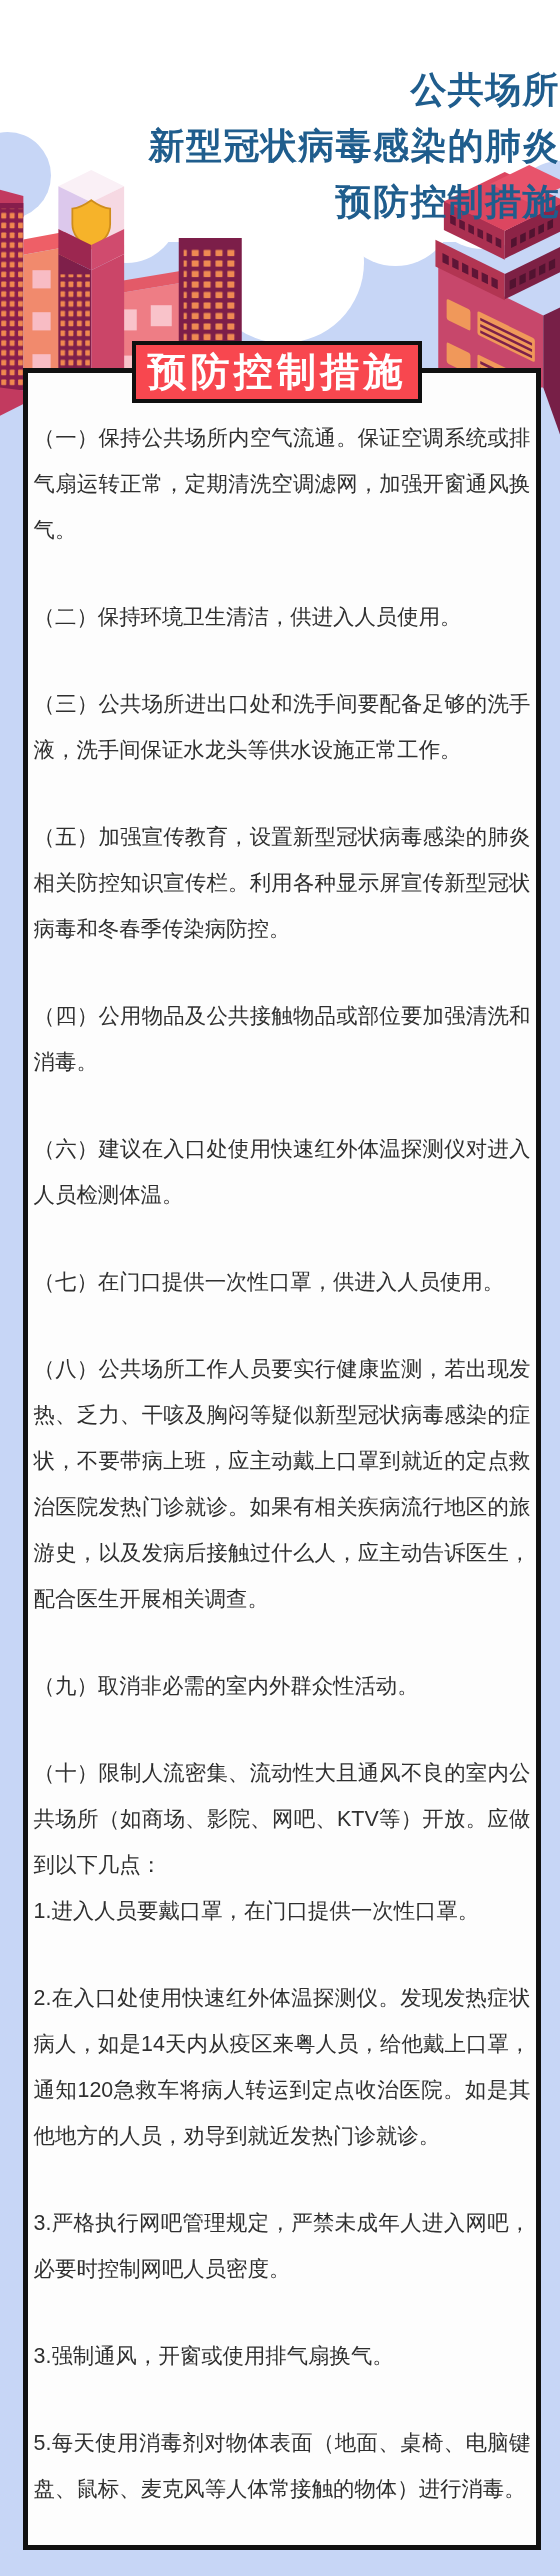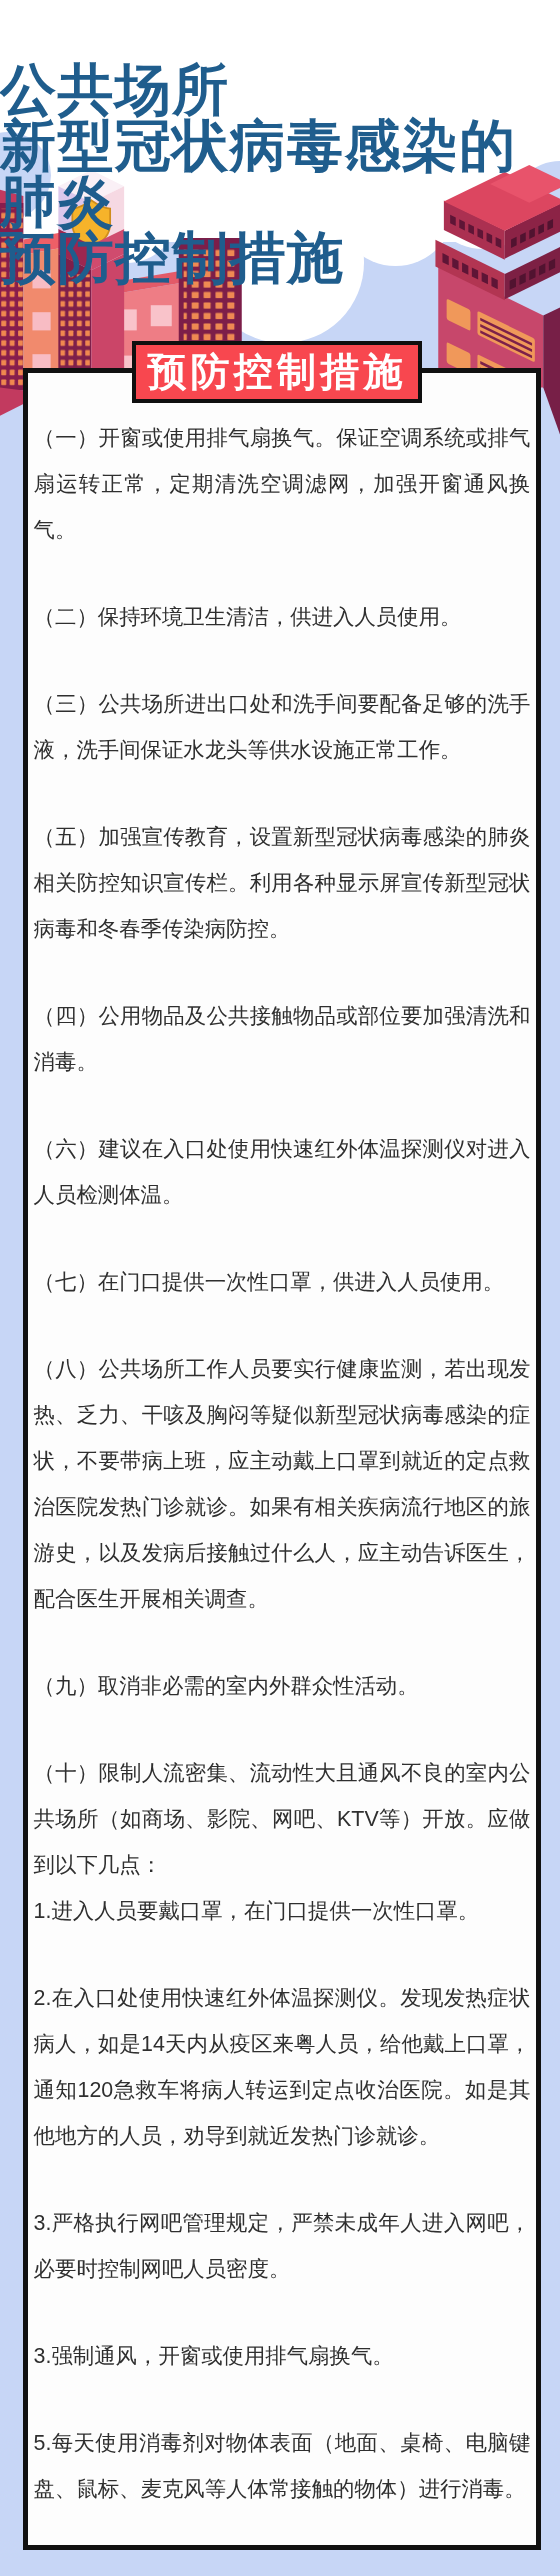--- a/index.html
+++ b/index.html
@@ -14,22 +14,22 @@
   .blob-left{left:-36px;top:132px;width:87px;height:87px;}
   .blob-right{left:511px;top:161px;width:98px;height:98px;}
   .cloud{position:absolute;background:#ffffff;border-radius:50%;z-index:1;}
   .cloud.c1{left:74px;top:158px;width:105px;height:105px;}
   .cloud.c2{left:203px;top:182px;width:161px;height:161px;}
   .cloud.c3{left:336px;top:147px;width:119px;height:119px;}
   .cloud.c4{left:424px;top:130px;width:119px;height:119px;}
   .cloud-top{position:absolute;left:0;top:0;width:560px;height:242px;background:#ffffff;z-index:1;}
   
   .title{
-    position:absolute;top:62px;left:0;width:560px;text-align:left;z-index:4;
-    color:#1f5d8d;font-weight:900;font-size:56px;line-height:56px;letter-spacing:1.4px;
+    position:absolute;top:62px;left:0;width:560px;text-align:right;z-index:4;
+    color:#1f5d8d;font-weight:900;font-size:36px;line-height:56px;letter-spacing:1.4px;
   }
   
   .left-bld{position:absolute;left:0;top:133px;width:242px;height:294px;z-index:2;}
   .right-bld{position:absolute;left:431px;top:81px;width:130px;height:483px;z-index:2;}
   
   .box{
     position:absolute;left:23px;top:368px;width:518px;height:2182px;z-index:5;
     box-sizing:border-box;border:5.6px solid #111111;background:#fdfdfd;
     padding:42px 5.6px 0 5.6px;
   }
@@ -163,21 +163,21 @@
     <rect x="140" y="282" width="8" height="12" fill="#511330"></rect>
     <rect x="153" y="282" width="8" height="12" fill="#511330"></rect>
     <rect x="166" y="282" width="8" height="12" fill="#511330"></rect>
   </g>
 
   <polygon points="105,130 192,172 105,214 18,172" fill="#dc4660"></polygon>
   <polygon points="140,120 196,147 140,174 84,147" fill="#e8536b"></polygon>
 </svg>
 
 <div class="box">
-  <div class="para">（一）开窗或使用排气扇换气。保证空调系统或排气扇运转正常，定期清洗空调滤网，加强开窗通风换气。</div>
+  <div class="para">（一）保持公共场所内空气流通。保证空调系统或排气扇运转正常，定期清洗空调滤网，加强开窗通风换气。</div>
   <div class="para">（二）保持环境卫生清洁，供进入人员使用。</div>
   <div class="para">（三）公共场所进出口处和洗手间要配备足够的洗手液，洗手间保证水龙头等供水设施正常工作。</div>
   <div class="para">（五）加强宣传教育，设置新型冠状病毒感染的肺炎相关防控知识宣传栏。利用各种显示屏宣传新型冠状病毒和冬春季传染病防控。</div>
   <div class="para">（四）公用物品及公共接触物品或部位要加强清洗和消毒。</div>
   <div class="para">（六）建议在入口处使用快速红外体温探测仪对进入人员检测体温。</div>
   <div class="para">（七）在门口提供一次性口罩，供进入人员使用。</div>
   <div class="para">（八）公共场所工作人员要实行健康监测，若出现发热、乏力、干咳及胸闷等疑似新型冠状病毒感染的症状，不要带病上班，应主动戴上口罩到就近的定点救治医院发热门诊就诊。如果有相关疾病流行地区的旅游史，以及发病后接触过什么人，应主动告诉医生，配合医生开展相关调查。</div>
   <div class="para">（九）取消非必需的室内外群众性活动。</div>
   <div class="para tight">（十）限制人流密集、流动性大且通风不良的室内公共场所（如商场、影院、网吧、KTV等）开放。应做到以下几点：</div>
   <div class="para">1.进入人员要戴口罩，在门口提供一次性口罩。</div>

